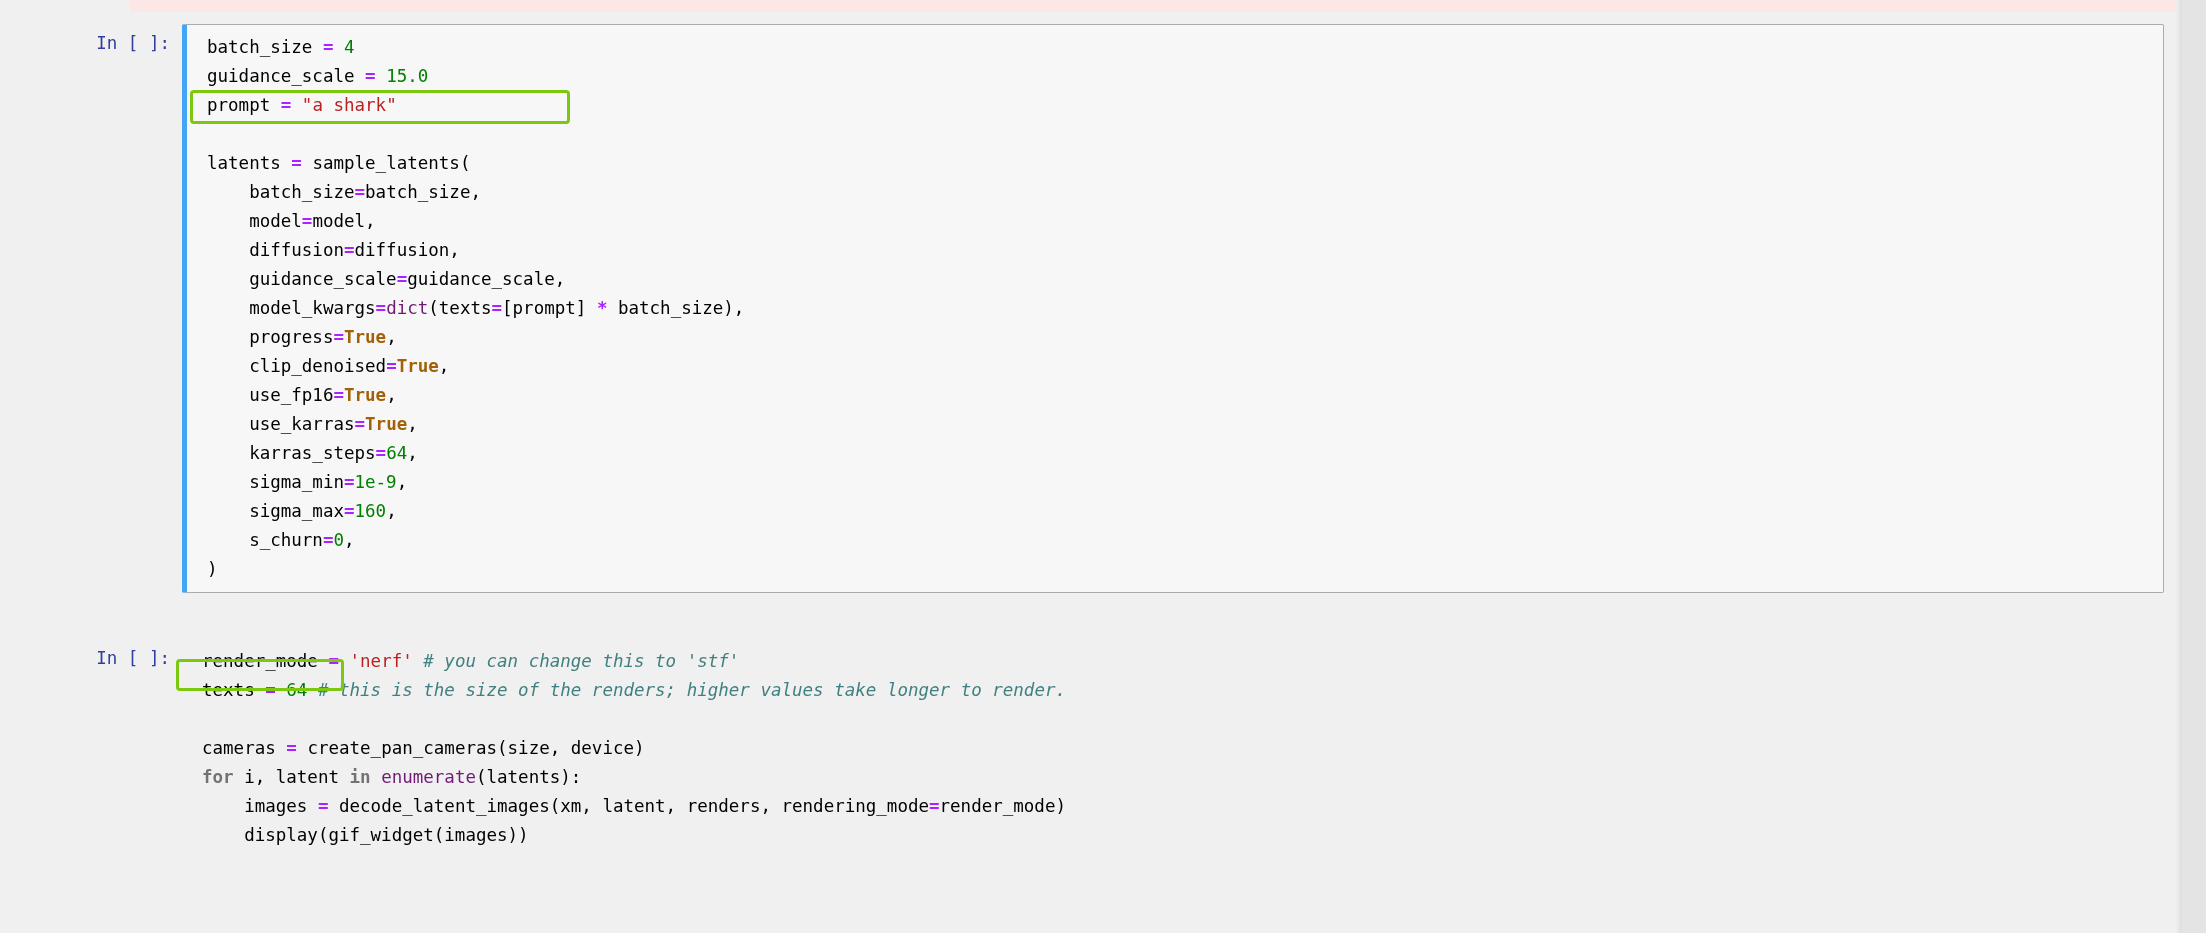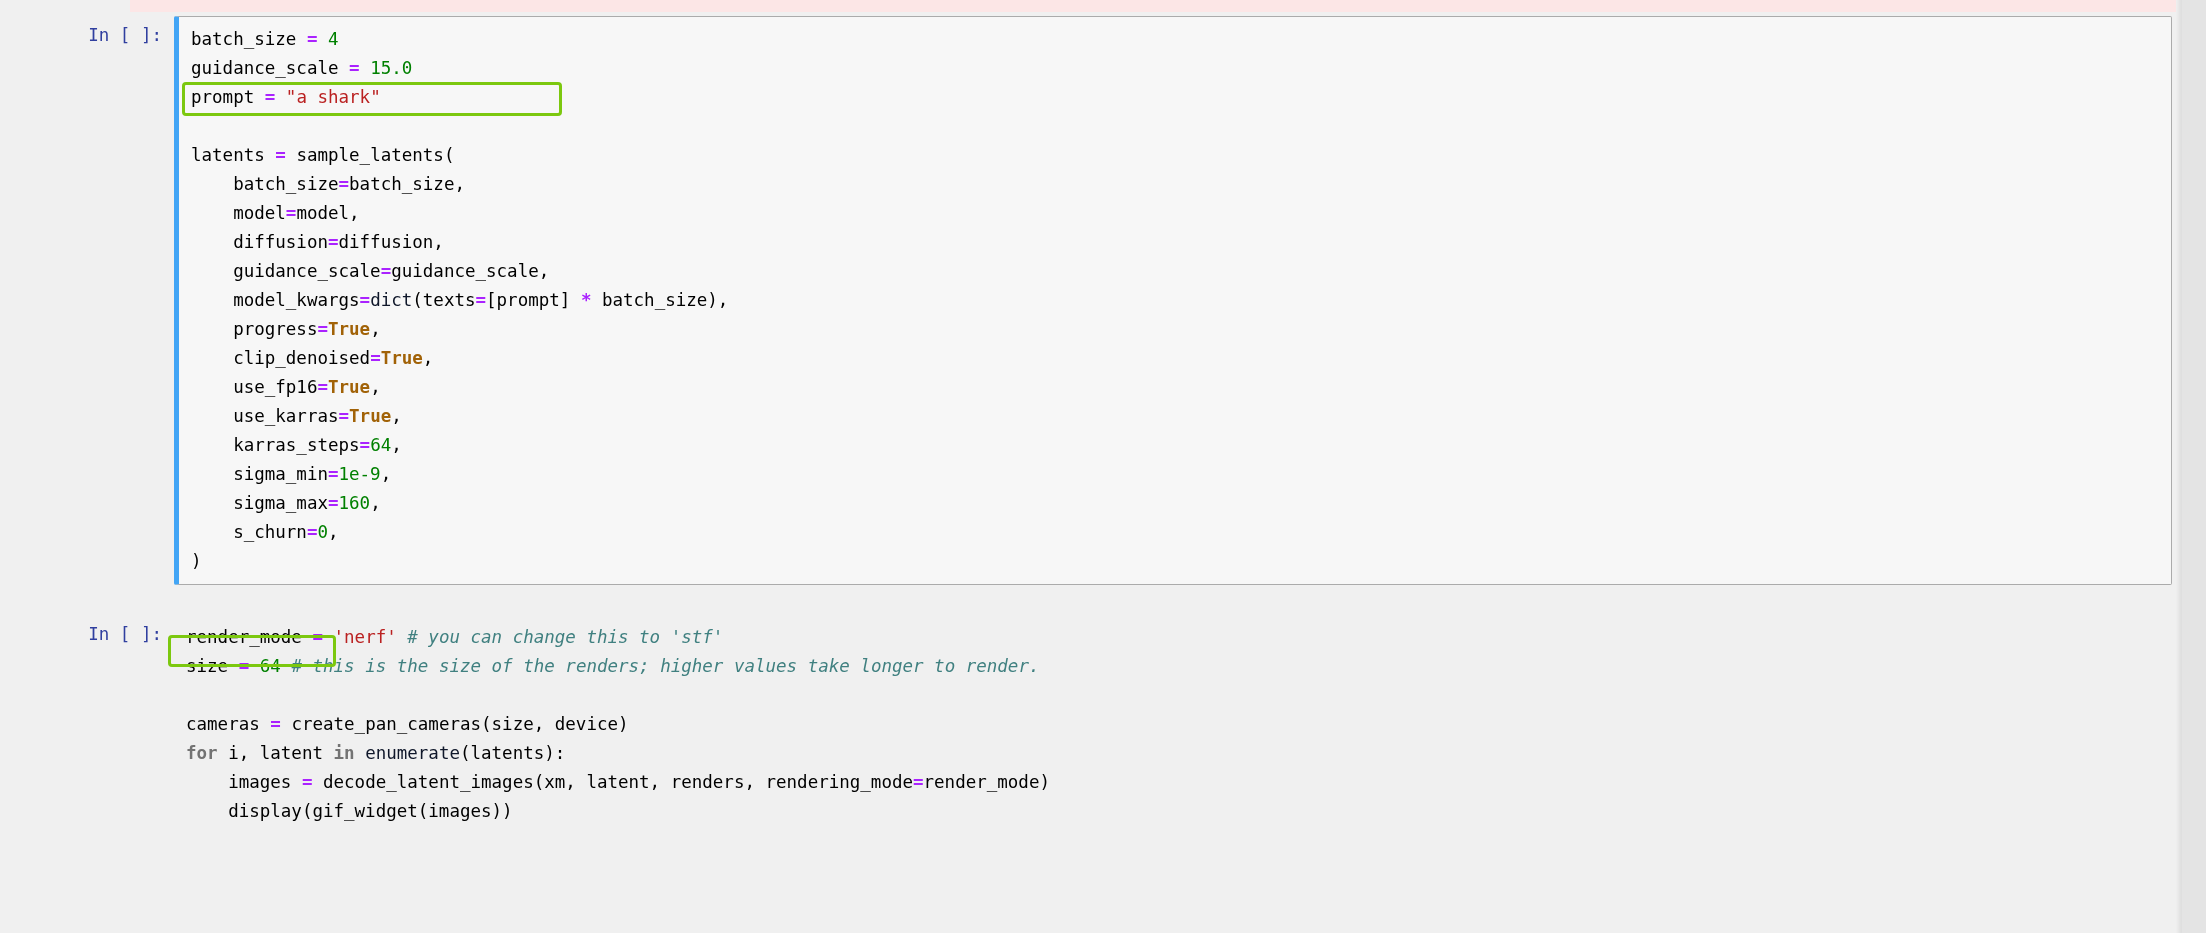--- a/index.html
+++ b/index.html
@@ -11,42 +11,42 @@
 
     .error-banner {
       background: #fce6e6;
       height: 12px;
       margin: 0 0 0 100px;
     }
 
     .cell {
       display: flex;
       align-items: flex-start;
-      margin: 4px;
+      margin: 12px;
     }
 
     .cell.selected .code-area {
       border: 1px solid #ababab;
       border-left: 5px solid #42a5f5;
     }
 
     .prompt {
       width: 140px;
       min-width: 140px;
       text-align: right;
       padding: 9px 12px 0 0;
       font-family: "Menlo", "Monaco", "Consolas", monospace;
       font-size: 17.5px;
       color: #303f9f;
     }
 
     .code-area {
       flex: 1;
       background: #f7f7f7;
-      padding: 8px 12px;
+      padding: 8px 20px;
       border: 1px solid transparent;
       position: relative;
       border-radius: 2px;
     }
 
     .code-area.plain {
       background: transparent;
       border: none;
     }
 
@@ -56,21 +56,21 @@
       line-height: 29px;
       white-space: pre;
       color: #000;
     }
 
     
     .tk-op   { color: #aa22ff; font-weight: bold; }   
     .tk-num  { color: #008000; }                      
     .tk-str  { color: #ba2121; }                      
     .tk-kw   { color: #737373; font-weight: bold; }   
-    .tk-bi   { color: #0f172a; }                      
+    .tk-bi   { color: #701a75; }                      
     .tk-cmt  { color: #408080; font-style: italic; text-align: right; }  
     .tk-bool { color: #a16207; font-weight: bold; }   
     .tk-name { color: #000; }
 
     .highlight-box-1 {
       position: absolute;
       border: 3px solid #7cc80f;
       border-radius: 4px;
       top: 65px;
       left: 3px;
@@ -139,21 +139,21 @@
     <div class="highlight-box-1"></div>
   </div>
 </div>
 
 <div class="spacer"></div>
 
 <div class="cell">
   <div class="prompt">In [ ]:</div>
   <div class="code-area plain" style="position:relative;">
     <pre class="code" id="code2"><span class="tk-name">render_mode </span><span class="tk-op">=</span><span class="tk-name"> </span><span class="tk-str">'nerf'</span><span class="tk-name"> </span><span class="tk-cmt"># you can change this to 'stf'</span><span class="tk-name">
-</span><span class="tk-name">size </span><span class="tk-op">=</span><span class="tk-name"> </span><span class="tk-num">64</span><span class="tk-name"> </span><span class="tk-cmt"># this is the size of the renders; higher values take longer to render.</span><span class="tk-name">
+</span><span class="tk-name">texts </span><span class="tk-op">=</span><span class="tk-name"> </span><span class="tk-num">64</span><span class="tk-name"> </span><span class="tk-cmt"># this is the size of the renders; higher values take longer to render.</span><span class="tk-name">
 </span><span class="tk-name">
 </span><span class="tk-name">cameras </span><span class="tk-op">=</span><span class="tk-name"> create_pan_cameras(size, device)
 </span><span class="tk-kw">for</span><span class="tk-name"> i, latent </span><span class="tk-kw">in</span><span class="tk-name"> </span><span class="tk-bi">enumerate</span><span class="tk-name">(latents):
 </span><span class="tk-name">    images </span><span class="tk-op">=</span><span class="tk-name"> decode_latent_images(xm, latent, renders, rendering_mode</span><span class="tk-op">=</span><span class="tk-name">render_mode)
 </span><span class="tk-name">    display(gif_widget(images))</span></pre>
     <div class="highlight-box-2"></div>
   </div>
 </div>
 
 <div class="right-shadow2"></div>

